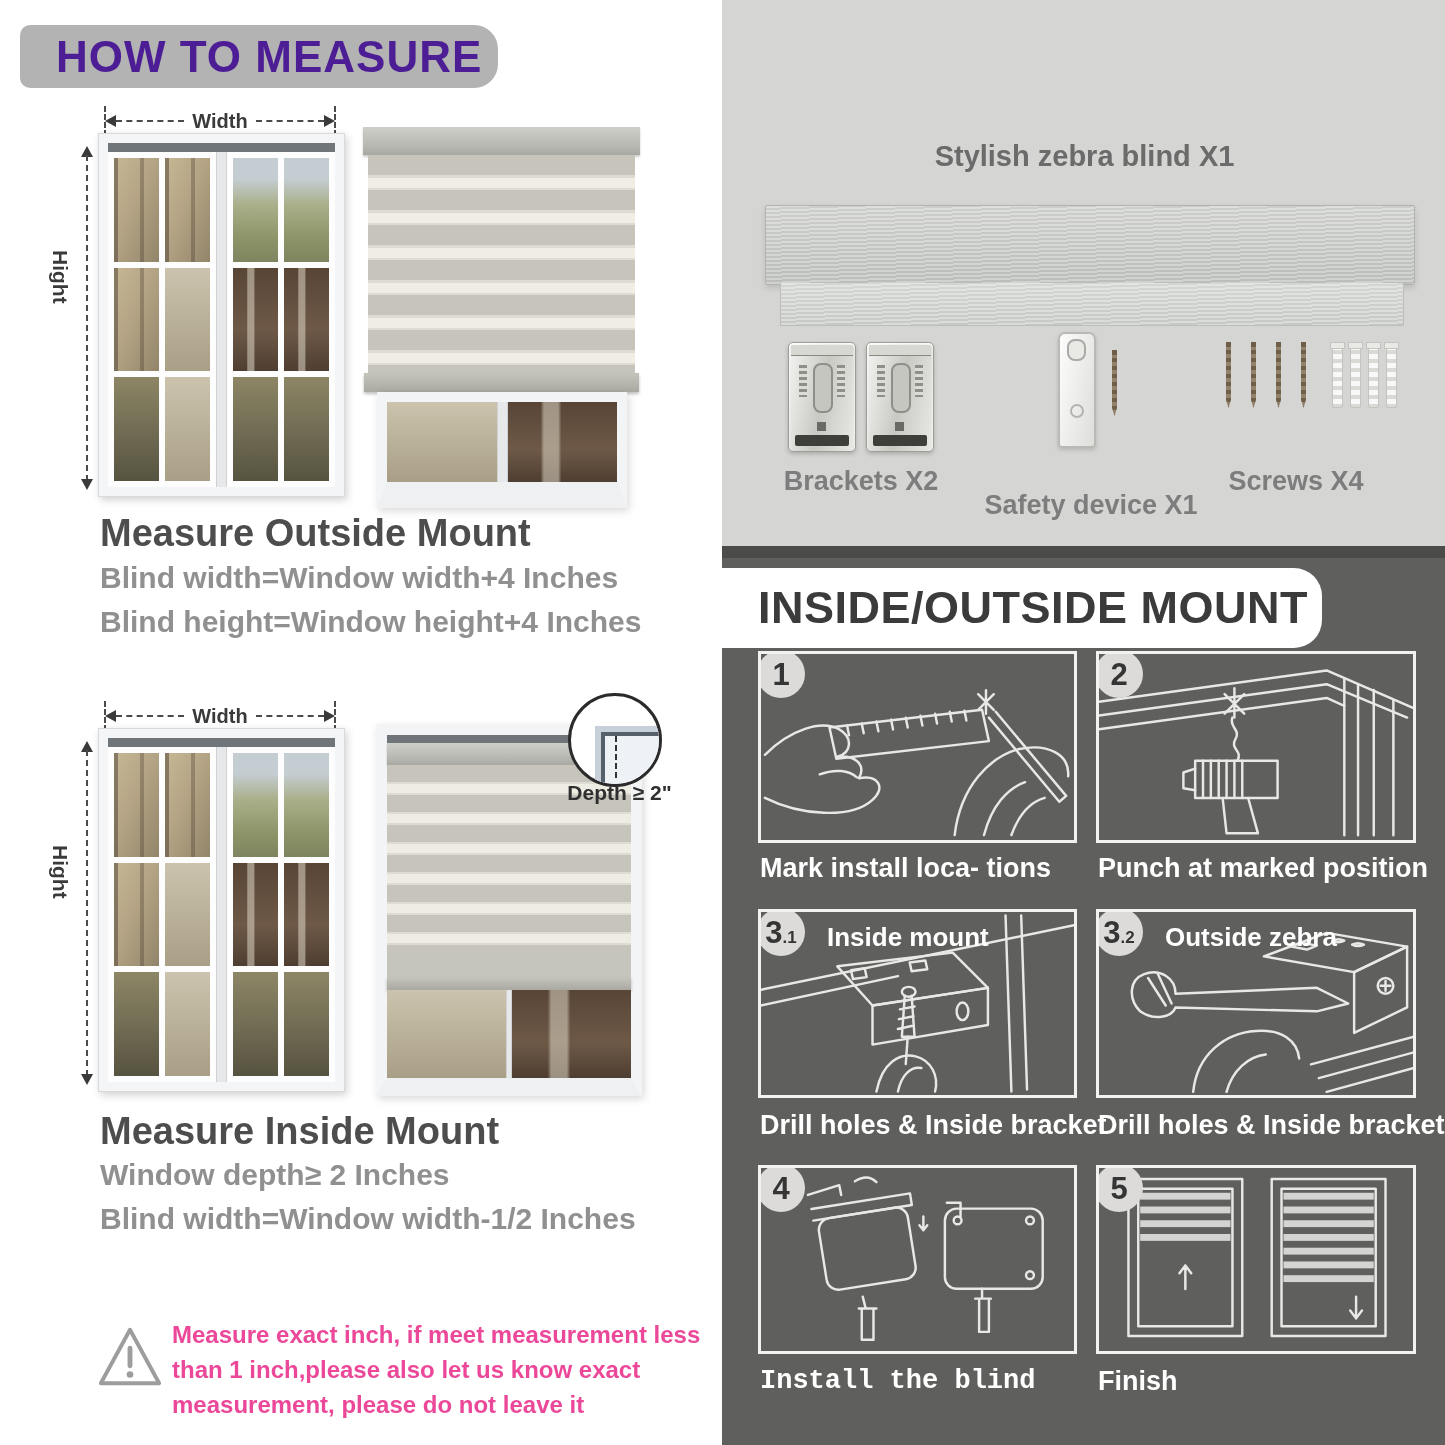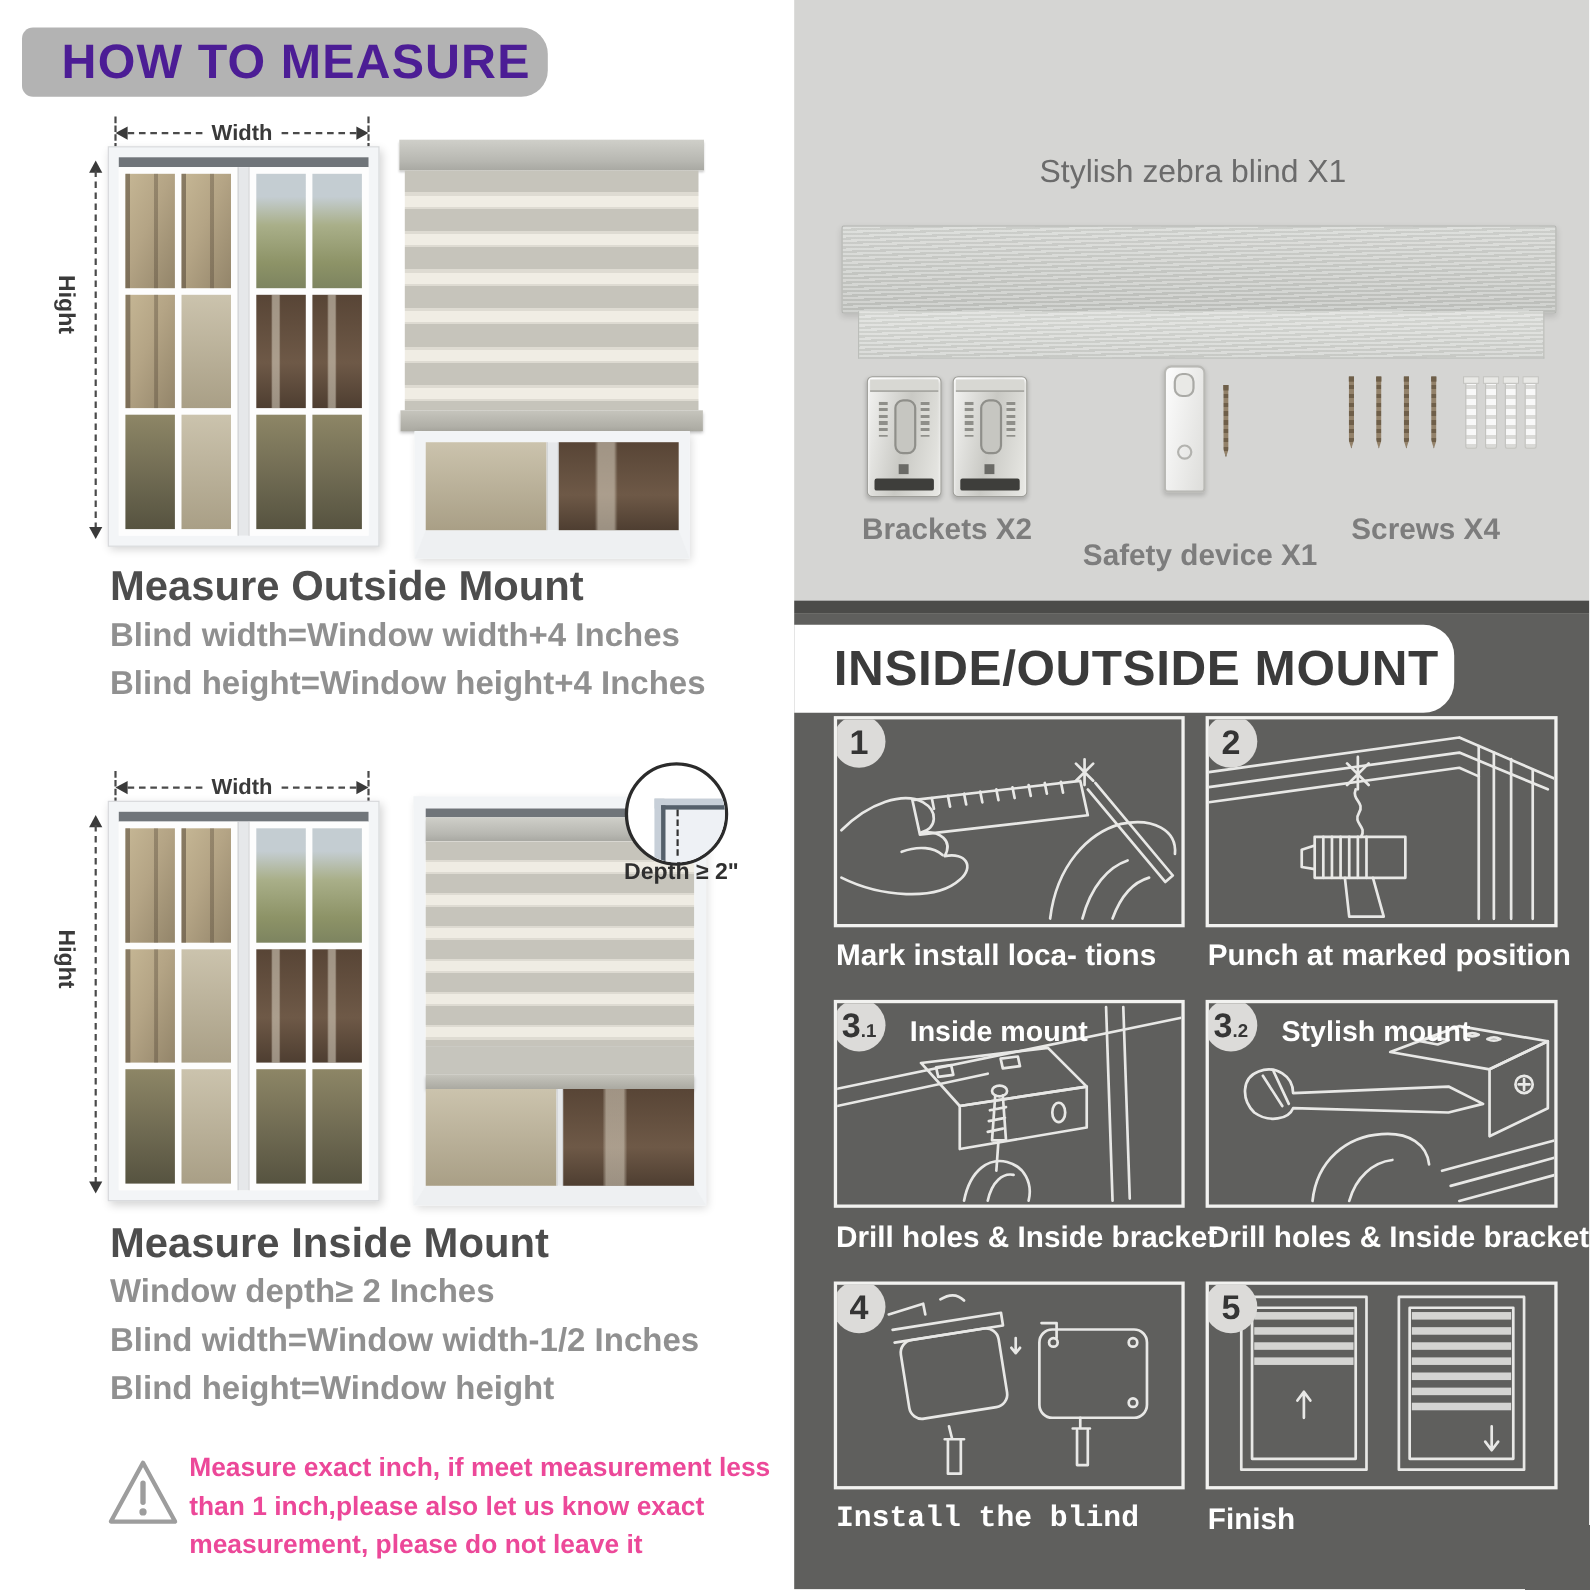--- a/index.html
+++ b/index.html
@@ -68,21 +68,21 @@
 
   
   .panel-light{left:722px;top:0;width:723px;height:546px;background:#d5d5d3;}
   .strip-dark{left:722px;top:546px;width:723px;height:12px;background:#4b4b49;}
   .panel-dark{left:722px;top:558px;width:723px;height:887px;background:#5f5f5d;}
 
   .hdr-included{left:722px;top:12px;width:524px;height:78px;background:#ffffff;
     border-radius:0 28px 28px 0;display:flex;align-items:center;padding-left:40px;box-sizing:border-box;}
   .hdr-included span{color:#c7c7c7;font-size:42px;font-weight:800;letter-spacing:1px;}
 
-  .blind-title{font-size:29px;font-weight:400;color:#6b6b6b;text-align:center;}
+  .blind-title{font-size:29px;font-weight:700;color:#6b6b6b;text-align:center;}
 
   .rail-main{background:repeating-linear-gradient(178deg,rgba(255,255,255,.25) 0 2px,rgba(0,0,0,.03) 2px 4px),linear-gradient(180deg,#d3d5d1,#c1c3bf);
     border:1px solid #b2b4b0;border-radius:2px;box-shadow:0 3px 6px rgba(0,0,0,.12);}
   .rail-sub{background:repeating-linear-gradient(178deg,rgba(255,255,255,.3) 0 2px,rgba(0,0,0,.02) 2px 4px),linear-gradient(180deg,#d8dad6,#cbcdc9);
     border:1px solid #bcbeba;border-top:none;}
 
   .bracket{width:66px;height:108px;background:linear-gradient(100deg,#f0f0ee 5%,#c9c9c4 50%,#e6e6e2 95%);
     border:1px solid #9d9d98;border-radius:5px;box-shadow:inset 0 2px 3px #fff, 0 2px 4px rgba(0,0,0,.2);}
   .bracket .top{position:absolute;left:2px;right:2px;top:2px;height:10px;background:#d8d8d3;border-bottom:1px solid #8a8a85;}
   .bracket .sprL,.bracket .sprR{position:absolute;top:22px;width:8px;height:32px;
@@ -235,21 +235,20 @@
   <div class="abs inset" style="left:568px;top:693px;">
     <div class="wall"></div>
     <div class="dark"></div>
     <div class="dashline"></div>
   </div>
   <div class="abs depth-lbl" style="left:552px;top:781px;width:135px;text-align:center;">Depth ≥ 2"</div>
 
   <div class="abs sec-title" style="left:100px;top:1110px;">Measure Inside Mount</div>
   <div class="abs sec-line" style="left:100px;top:1158px;">Window depth≥ 2 Inches</div>
   <div class="abs sec-line" style="left:100px;top:1202px;">Blind width=Window width-1/2 Inches</div>
-  <div class="abs sec-line" style="left:100px;top:1246px;">Blind height=Window height</div>
 
   <svg class="abs" style="left:95px;top:1322px;" width="70" height="70" viewBox="0 0 72 70">
     <path d="M36,7 L66,62 L6,62 Z" fill="none" stroke="#9d9d9d" stroke-width="4" stroke-linejoin="round"></path>
     <path d="M36,26 L36,44" stroke="#9d9d9d" stroke-width="5" stroke-linecap="round"></path>
     <circle cx="36" cy="53" r="3.4" fill="#9d9d9d"></circle>
   </svg>
   <div class="abs warn-text" style="left:172px;top:1317px;">Measure exact inch, if meet measurement less</div>
   <div class="abs warn-text" style="left:172px;top:1352px;">than 1 inch,please also let us know exact</div>
   <div class="abs warn-text" style="left:172px;top:1387px;">measurement, please do not leave it</div>
 
@@ -363,21 +362,21 @@
       </g>
     </svg>
   </div>
   <div class="abs caption" style="left:760px;top:1110px;">Drill holes &amp;  Inside bracket</div>
 
   <div class="abs step" style="left:1096px;top:909px;width:320px;height:189px;">
     <div class="badge">
       <span class="n">3</span>
         <span class="s">.2</span>
     </div>
-    <div class="step-title">Stylish mount</div>
+    <div class="step-title">Outside zebra</div>
     <svg viewBox="0 0 320 180">
       <g class="lineart">
         <path d="M168,42 L232,18 L314,32 L260,58 Z"></path>
         <path d="M196,32 l10,-4 l16,3 l-10,4 Z"></path>
         <path d="M238,26 c4,-2 8,-2 12,0 c-4,2 -8,2 -12,0 M258,30 c4,-2 8,-2 12,0 c-4,2 -8,2 -12,0"></path>
         <path d="M260,58 L314,32 L314,94 L260,120 Z"></path>
         <circle cx="292" cy="72" r="8"></circle>
         <path d="M287,72 h10 M292,67 v10"></path>
         <path d="M42,98 C30,86 30,66 46,60 C62,54 78,64 78,80 L222,74 L254,90 L222,98 L78,94 C74,104 56,108 42,98 Z"></path>
         <path d="M50,64 l18,28 M60,60 l14,30"></path>

